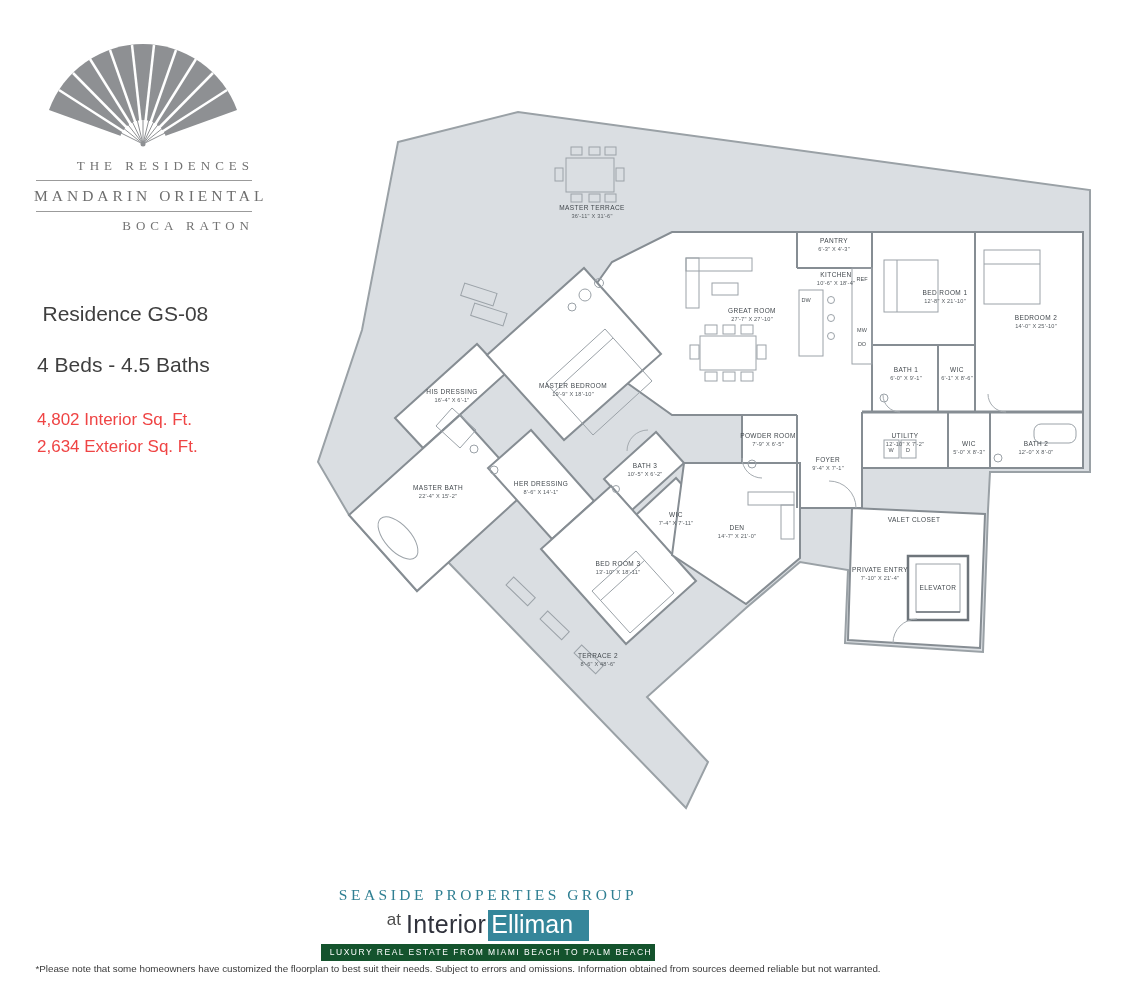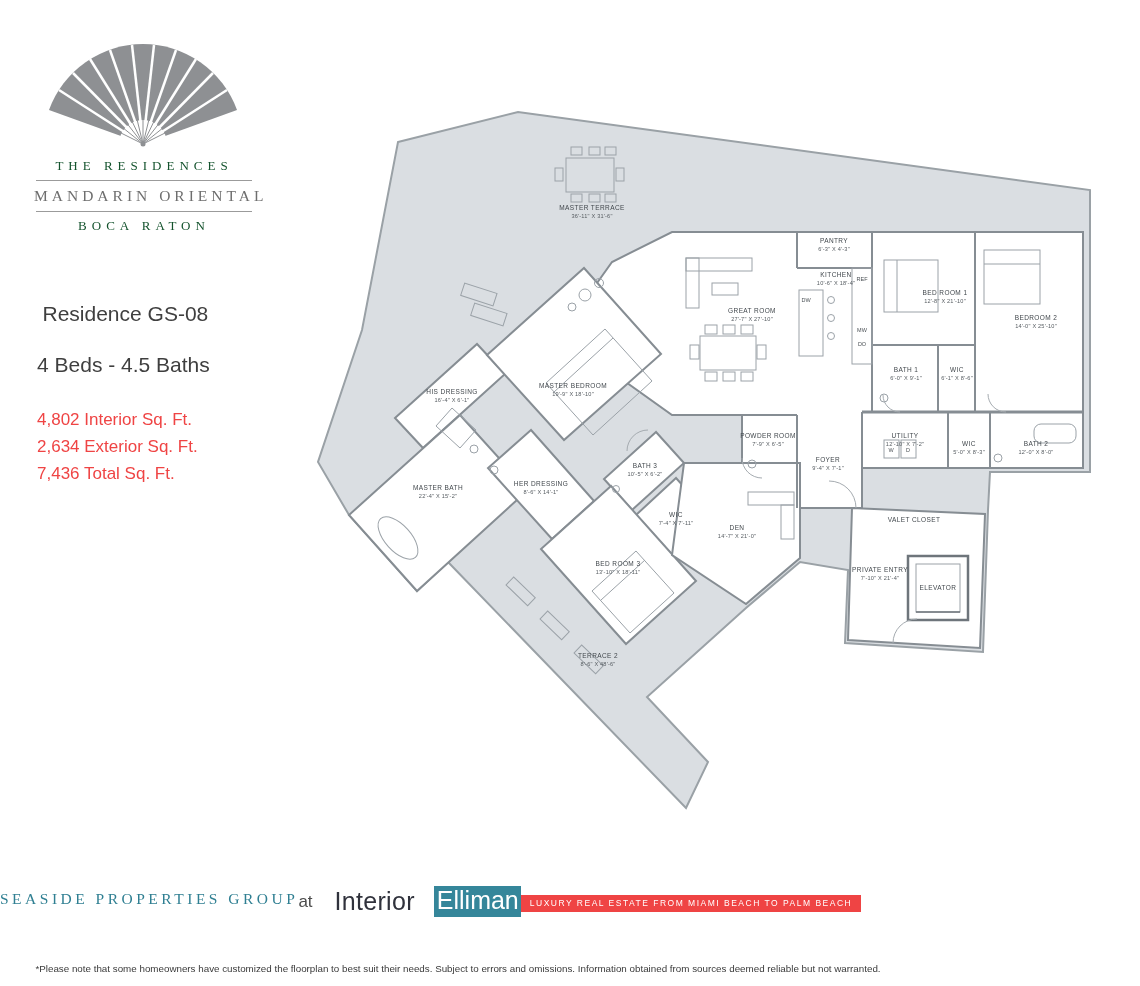--- a/index.html
+++ b/index.html
@@ -4,47 +4,47 @@
 <style>
   html,body { margin:0; padding:0; }
   body {
     width:1140px; height:986px; background:#ffffff; position:relative; overflow:hidden;
     font-family:"Liberation Sans", sans-serif;
   }
   
   .logo { position:absolute; left:34px; top:26px; width:220px; text-align:center; }
   .logo svg { display:block; margin:0 auto 8px auto; }
   .logo-line-sm { font-family:"Liberation Serif", serif; font-size:13px; letter-spacing:5px;
-                  color:#14532d; white-space:nowrap; }
+                  color:#737373; white-space:nowrap;text-align:right; }
   .logo-line-lg { font-family:"Liberation Serif", serif; font-size:15.5px; letter-spacing:4px;
                   color:#6e6e6e; white-space:nowrap; }
   .logo-rule { border:0; border-top:1px solid #9b9b9b; margin:6px 2px; }
   
   .info { position:absolute; left:37px; top:302px; color:#3f3f3f; }
   .info-title { font-size:21px; margin:0 0 27px 0; font-weight:400;text-align:center; }
   .info-beds  { font-size:21px; margin:0 4px 29px 0; font-weight:400; }
   .info-sqft  { font-size:17px; line-height:27px; color:#ef4444; }
   
   .plan { position:absolute; left:0; top:0; }
   .room-label { font-size:6.5px; fill:#41474c; text-anchor:middle; letter-spacing:0.4px;
                 font-family:"Liberation Sans", sans-serif; }
   .room-label .dims { font-size:5.6px; fill:#565c61; letter-spacing:0.2px; }
   .small-label { font-size:5.5px; fill:#4a5055; text-anchor:middle;
                  font-family:"Liberation Sans", sans-serif; }
   
   .footer { position:absolute; left:0; top:886px; width:976px;
-            display:flex; flex-direction:row; align-items:center; }
+            display:flex; flex-direction:column; align-items:center; }
   .group-name { color:#2f7f92; font-size:15.5px; letter-spacing:3.5px; margin-bottom:6px;
                 font-family:"Liberation Serif", serif; }
-  .wordmark { display:flex; align-items:center;gap:17px; }
+  .wordmark { display:flex; align-items:flex-start; }
   .at { font-size:17px; color:#4c4c4c; margin-right:5px; }
   .douglas { font-size:25px; color:#30323c; letter-spacing:0.3px; }
-  .elliman { font-size:25px; background:#35869a; color:#ffffff; padding:0 2px 2px 3px; margin-left:2px; }
-  .tagline { margin-top:3px; background:#ef4444; color:#ffffff; font-size:8.5px;
-             letter-spacing:1.5px; padding:3px 9px 4px 9px; }
+  .elliman { font-size:25px; background:#35869a; color:#ffffff; padding:0 16px 2px 3px; margin-left:2px; }
+  .tagline { margin-top:3px; background:#14532d; color:#ffffff; font-size:8.5px;
+             letter-spacing:1.5px; padding:3px 3px 4px 9px; }
   .disclaimer { position:absolute; left:0; top:963px; width:916px; text-align:center;
                 font-size:9.8px; color:#3a3a3a; }
 </style>
 </head>
 <body>
 
 <div class="logo">
   <svg width="216" height="124" viewBox="0 0 216 124">
     <path d="M107,118 L201,84 A100,100 0 0 0 13,84 Z" fill="#8e9093"></path>
     <g stroke="#ffffff" stroke-width="2.5">
@@ -81,21 +81,20 @@
   <hr class="logo-rule">
   <div class="logo-line-sm">BOCA RATON</div>
 </div>
 
 <div class="info">
   <div class="info-title">Residence GS-08</div>
   <div class="info-beds">4 Beds - 4.5 Baths</div>
   <div class="info-sqft">
     <div>4,802 Interior Sq. Ft.</div>
     <div>2,634 Exterior Sq. Ft.</div>
-    <div>7,436 Total Sq. Ft.</div>
   </div>
 </div>
 
 <svg class="plan" width="1140" height="986" viewBox="0 0 1140 986">
 
   <g>
     <path d="M398,142 L518,112 L1090,190 L1090,472 L990,472 L988,510 L983,652 L845,643 L848,570 L800,562 L746,608 L647,697 L708,762 L686,808 L448,562 L417,591 L349,515 L318,462 L362,330 Z" fill="#dadee2" stroke="#9aa1a6" stroke-width="2" stroke-linejoin="miter"></path>
   </g>
 
   <g fill="#ffffff" stroke="#868d93" stroke-width="2" stroke-linejoin="miter">

